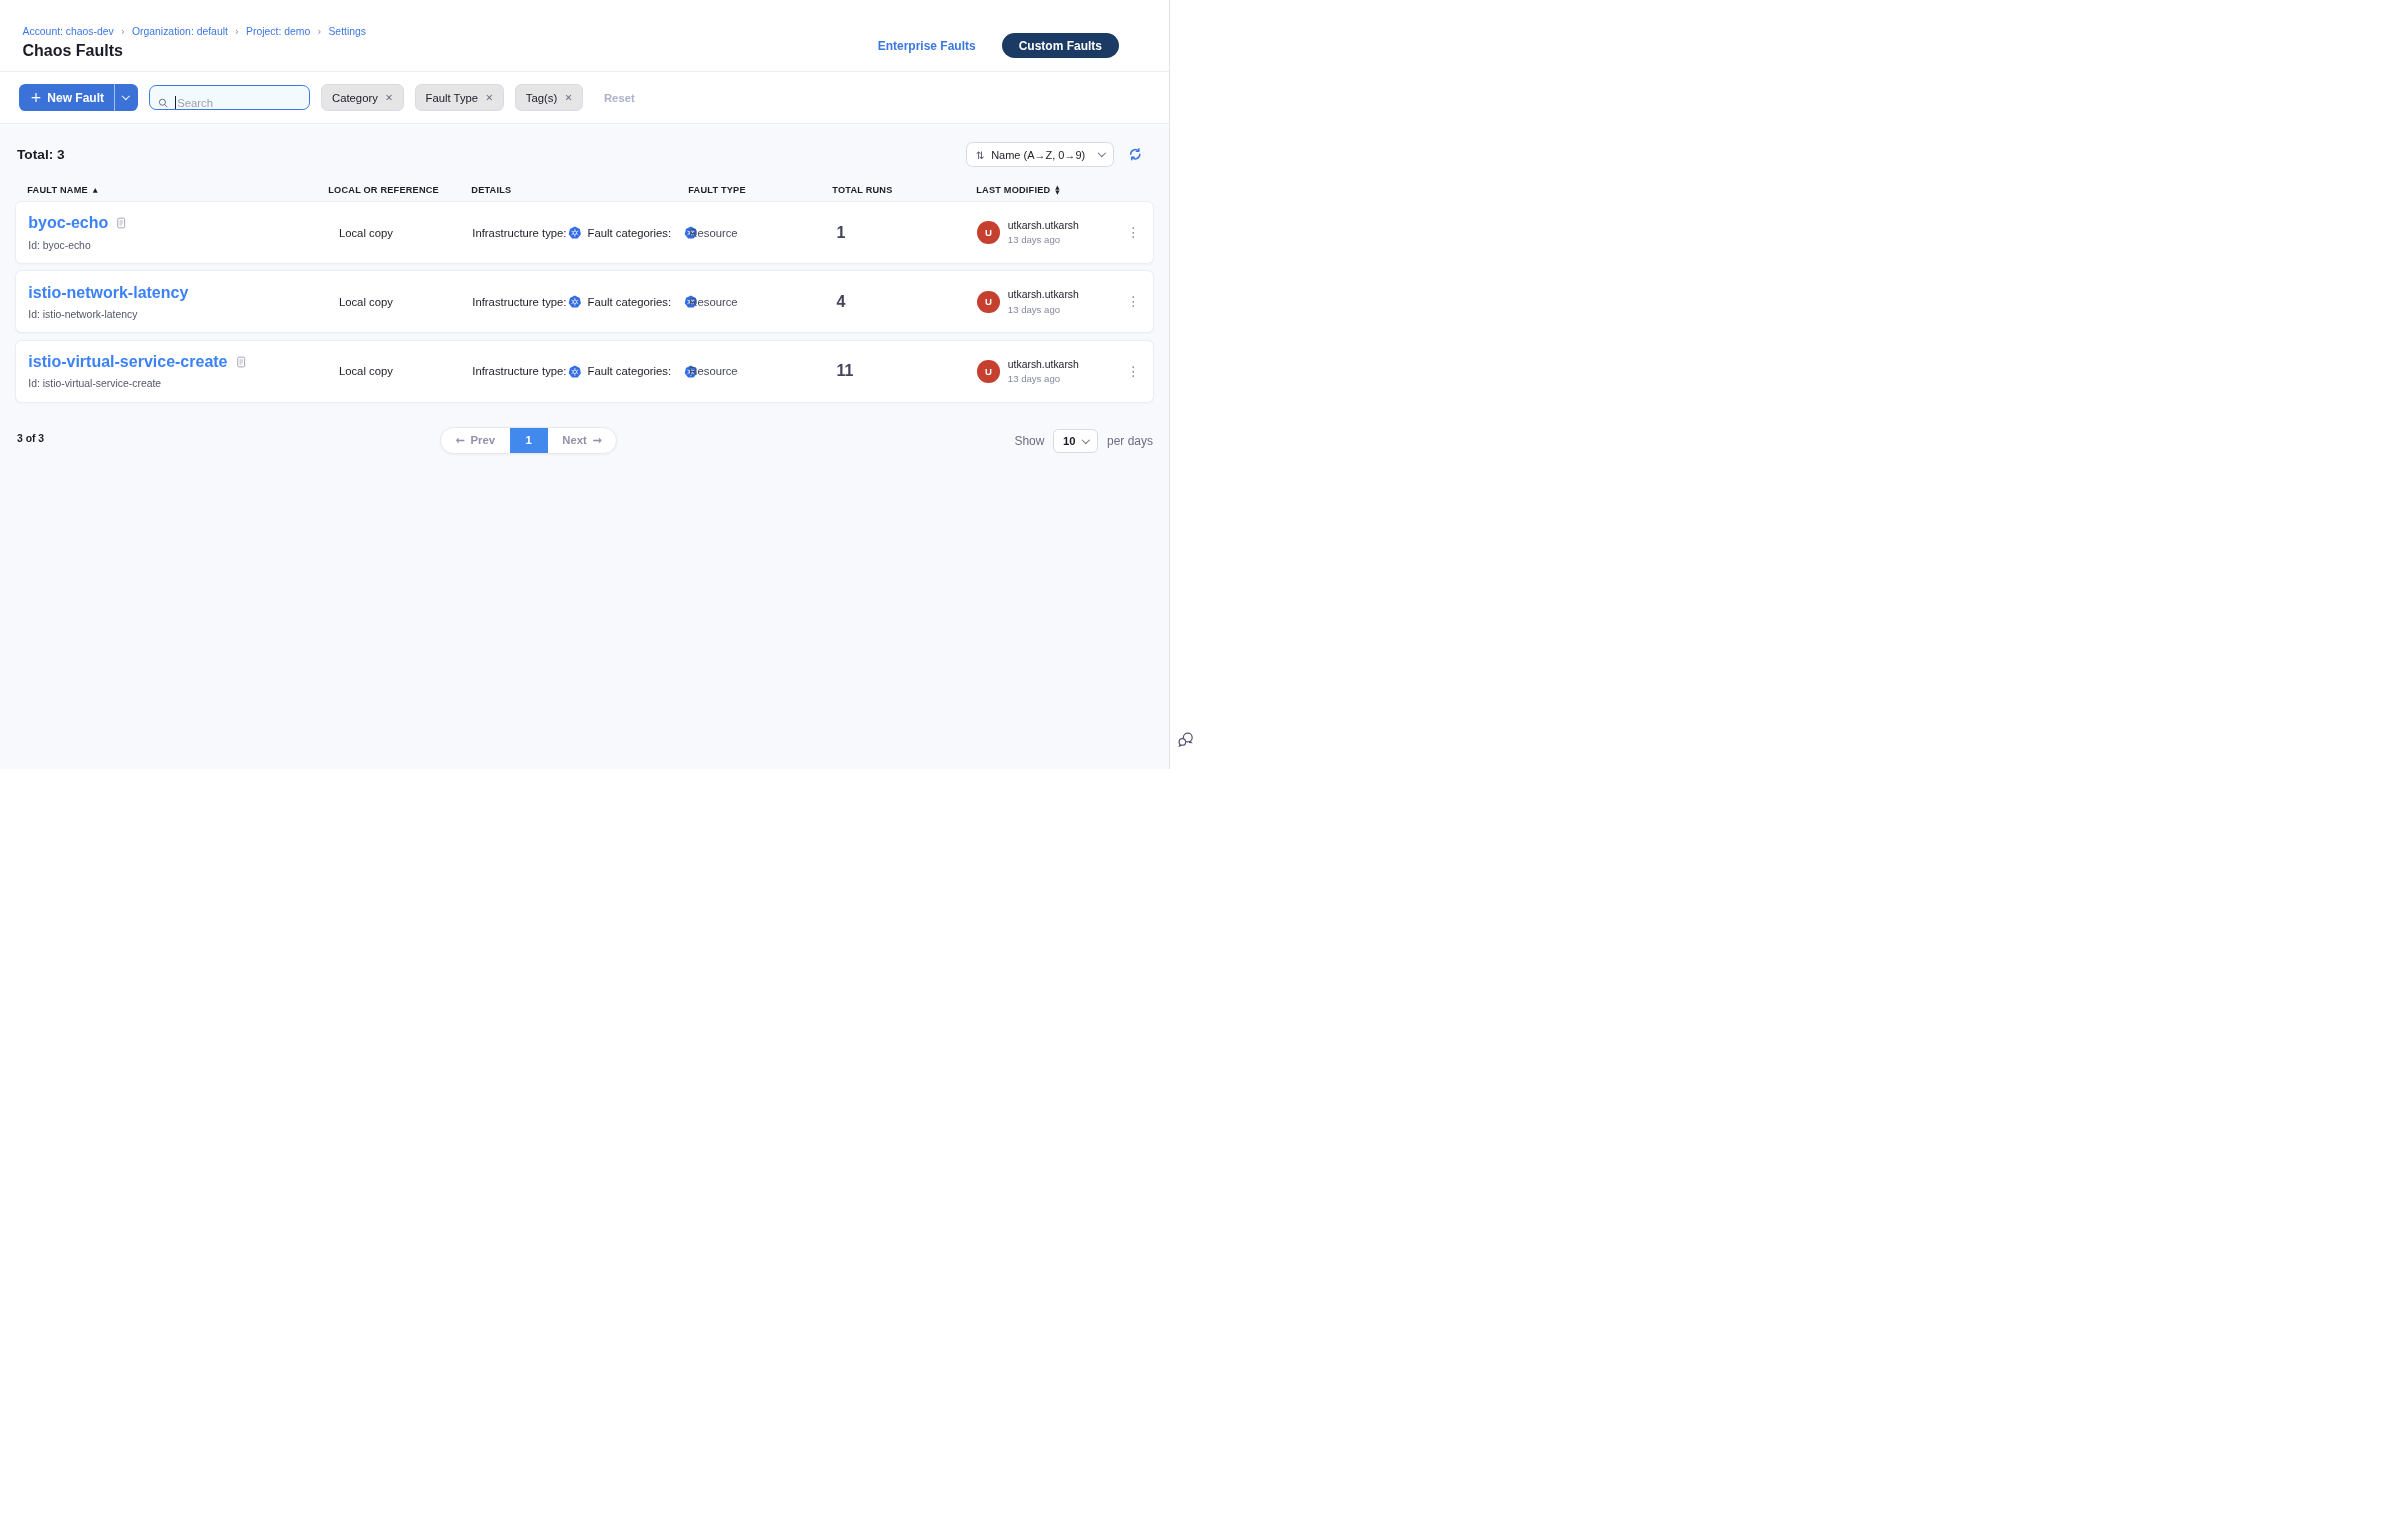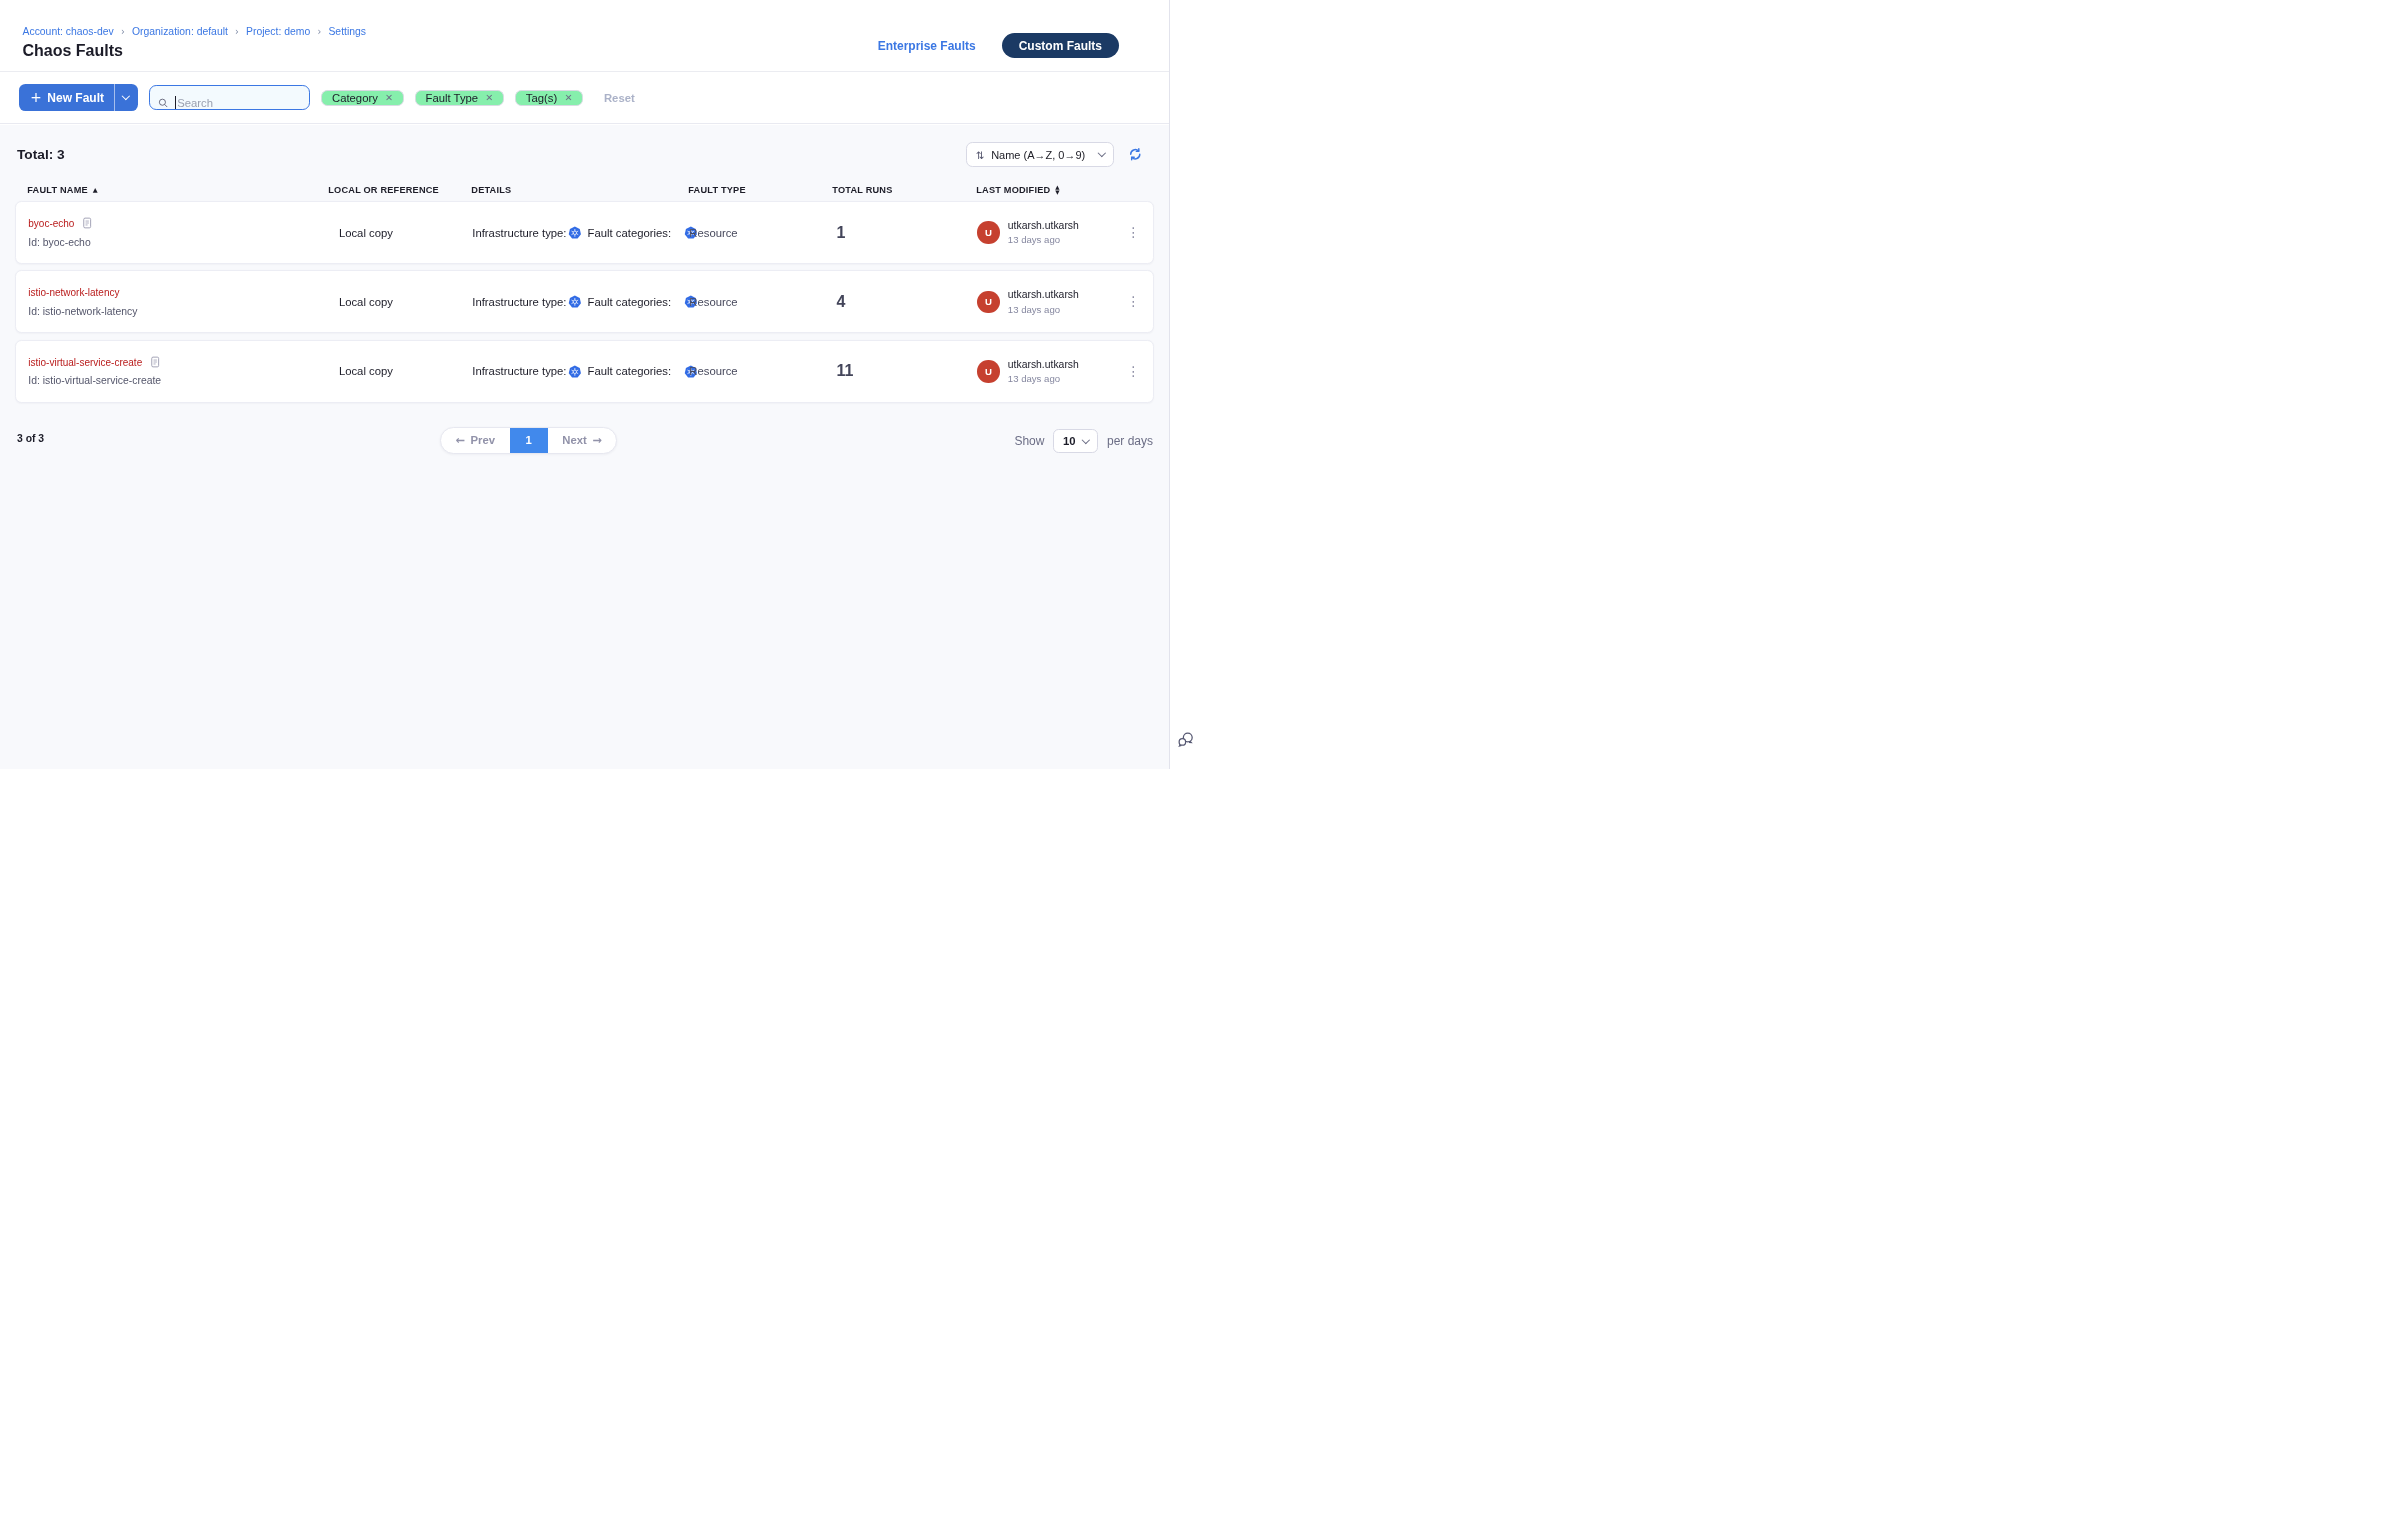--- a/index.html
+++ b/index.html
@@ -53,22 +53,22 @@
     border:1.6px solid #3b77e3; border-radius:7.2px; background:#f3fafe; padding:0 8px;
   }
   .search-wrap input {
     border:none; outline:none; background:transparent; width:100%;
     font-size:11.3px; color:#22222a; font-family:"Liberation Sans",sans-serif;
   }
   .search-wrap input::placeholder { color:#9aa0b0; }
   .caret { width:0.8px; height:13px; background:#1c1c28; margin-right:-4.8px; }
 
   .chip {
-    display:flex; align-items:center; gap:7.2px; height:16px; padding:0 9.6px;
-    background:#86efac; border:0.8px solid #d9dae3; border-radius:6.4px; cursor:pointer;
+    display:flex; align-items:center; gap:7.2px; height:27px; padding:0 9.6px;
+    background:#e5e5e5; border:0.8px solid #d9dae3; border-radius:6.4px; cursor:pointer;
     font-size:11.3px; color:#1c1c28; font-weight:500;
   }
   .chip .x { color:#6b6d85; font-size:9.6px; cursor:pointer; }
   .reset { color:#abb2c8; font-size:11.3px; font-weight:600; margin-left:9.6px;
            background:none; border:none; cursor:pointer; font-family:inherit; }
 
   
   .content { position:absolute; top:109px; left:0; width:1169px; height:660px;
              background:#f8f9fc; }
   .list-top { display:flex; align-items:center; justify-content:space-between;
@@ -94,21 +94,21 @@
   .th .tri { font-size:6.4px; color:#1d1d28; }
   .th .tri2 { display:flex; flex-direction:column; font-size:5.6px; line-height:4.8px; color:#1d1d28; }
   .th.sortable { cursor:pointer; }
 
   .row {
     background:#fff; border:0.8px solid #ecedf4; border-radius:6.4px;
     margin:0 15.3px 6.4px 15.3px; height:63px; padding-left:12px;
     box-shadow:0 0.8px 1.6px rgba(40,41,61,.03);
   }
   .fault-name-line { display:flex; align-items:center; gap:8px; }
-  .fault-name { color:#b91c1c; font-size:10px; font-weight:400; text-decoration:none; cursor:pointer; }
+  .fault-name { color:#3b82f6; font-size:16px; font-weight:700; text-decoration:none; cursor:pointer; }
   .fault-id { color:#54566b; font-size:10.4px; margin-top:7.2px; }
   .copy-btn { background:none; border:none; padding:0; cursor:pointer; display:flex; }
   .localref { font-size:11.3px; color:#1c1c28; padding-left:9.6px; }
   .details-cell { display:flex; flex-direction:row; gap:5.6px; }
   .details-line { display:flex; align-items:center; font-size:11.3px; color:#1c1c28; }
   .details-line .dl-label { width:96px; }
   .fault-type { font-size:11.3px; color:#47495c; }
   .runs { font-size:16px; font-weight:700; color:#43455a; padding-left:3.2px; }
   .modified { display:flex; align-items:center; gap:8px; }
   .avatar { width:22.5px; height:22.5px; border-radius:50%; background:#c6402f; color:#fff;

